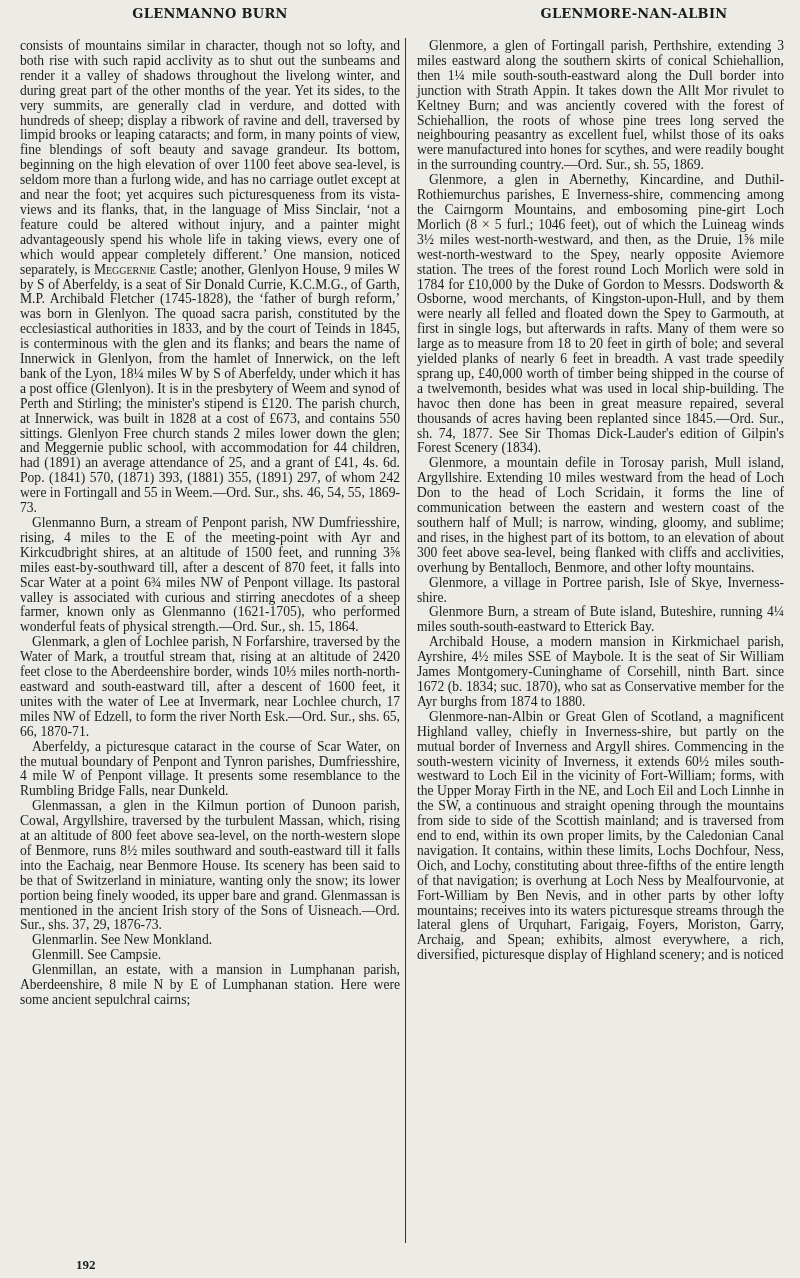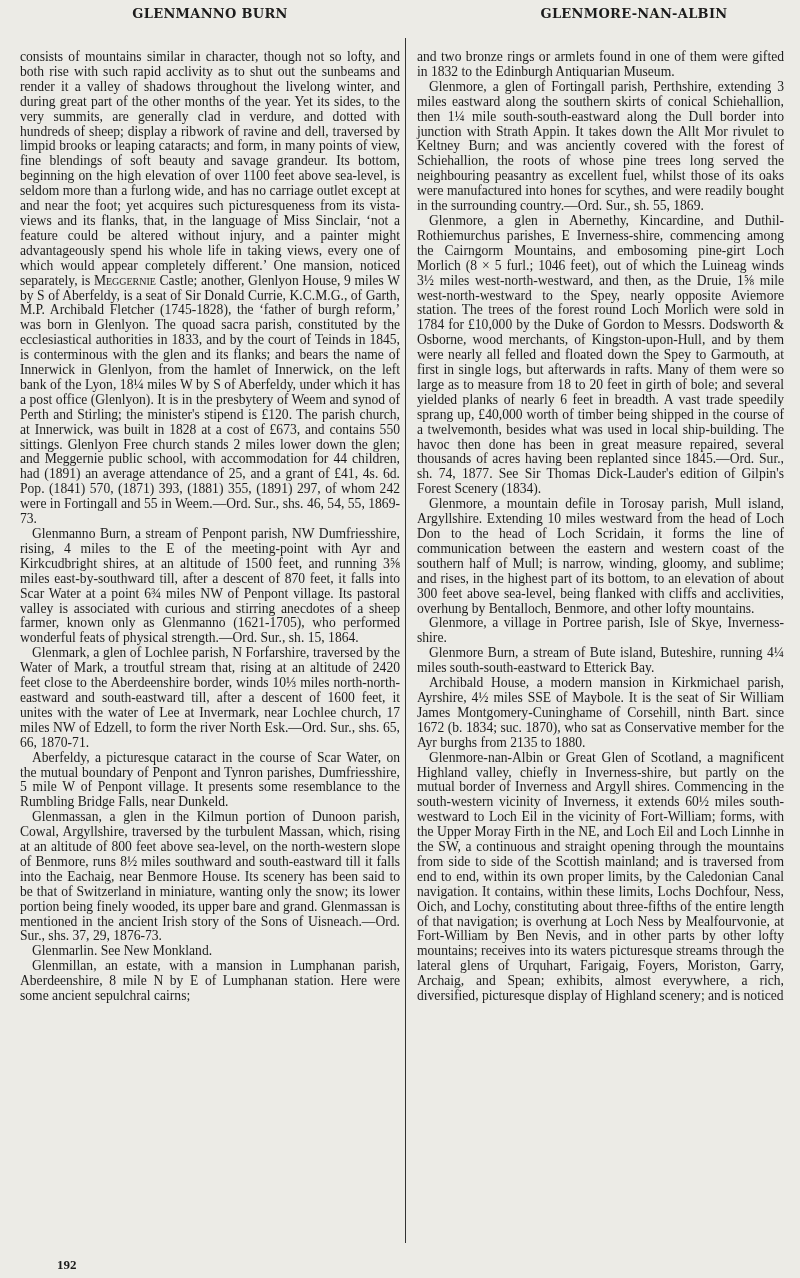--- a/index.html
+++ b/index.html
@@ -11,62 +11,62 @@
     position:relative;
   }
   .page { position:absolute; left:0; top:0; width:800px; height:1278px; }
   .running-head {
     position:absolute; top:6px; font-weight:bold; font-size:13px;
     letter-spacing:0.3px; text-align:center;
   }
   .rh-left { left:20px; width:380px; }
   .rh-right { left:444px; width:380px; }
   .col {
-    position:absolute; top:50px; width:380px;
+    position:absolute; top:39px; width:380px;
     font-family:"Liberation Serif", serif; font-size:13.6px; line-height:14.9px;
     text-align:justify; hyphens:auto;
   }
   .col-left { left:20px; }
   .col-right { left:417px; width:367px; }
   .col-rule { position:absolute; left:405px; top:38px; width:1px; height:1205px; background:#333; }
   p { margin:0; text-indent:0; }
   p.entry { text-indent:12px; }
   .hw { font-weight:normal; }
   .sc { font-variant:small-caps; }
   .it { }
-  .folio { position:absolute; left:57px; top:1257px; font-family:"Liberation Serif", serif; font-weight:bold; font-size:13px; }
+  .folio { position:absolute; left:76px; top:1257px; font-family:"Liberation Serif", serif; font-weight:bold; font-size:13px; }
 </style>
 </head>
 <body>
 
 <div class="page">
   <div class="running-head rh-left">GLENMANNO BURN</div>
   <div class="running-head rh-right">GLENMORE-NAN-ALBIN</div>
 
   <div class="col col-left">
     <p><span>consists of mountains similar in character, though not so lofty, and both rise with such rapid acclivity as to shut out the sunbeams and render it a valley of shadows throughout the livelong winter, and during great part of the other months of the year. Yet its sides, to the very summits, are generally clad in verdure, and dotted with hundreds of sheep; display a ribwork of ravine and dell, traversed by limpid brooks or leaping cataracts; and form, in many points of view, fine blendings of soft beauty and savage grandeur. Its bottom, beginning on the high elevation of over 1100 feet above sea-level, is seldom more than a furlong wide, and has no carriage outlet except at and near the foot; yet acquires such picturesqueness from its vista-views and its flanks, that, in the language of Miss Sinclair, ‘not a feature could be altered without injury, and a painter might advantageously spend his whole life in taking views, every one of which would appear completely different.’ One mansion, noticed separately, is </span><span class="sc">Meggernie</span><span> Castle; another, Glenlyon House, 9 miles W by S of Aberfeldy, is a seat of Sir Donald Currie, K.C.M.G., of Garth, M.P. Archibald Fletcher (1745-1828), the ‘father of burgh reform,’ was born in Glenlyon. The </span><span class="it">quoad sacra</span><span> parish, constituted by the ecclesiastical authorities in 1833, and by the court of Teinds in 1845, is conterminous with the glen and its flanks; and bears the name of Innerwick in Glenlyon, from the hamlet of Innerwick, on the left bank of the Lyon, 18¼ miles W by S of Aberfeldy, under which it has a post office (Glenlyon). It is in the presbytery of Weem and synod of Perth and Stirling; the minister's stipend is £120. The parish church, at Innerwick, was built in 1828 at a cost of £673, and contains 550 sittings. Glenlyon Free church stands 2 miles lower down the glen; and Meggernie public school, with accommodation for 44 children, had (1891) an average attendance of 25, and a grant of £41, 4s. 6d. Pop. (1841) 570, (1871) 393, (1881) 355, (1891) 297, of whom 242 were in Fortingall and 55 in Weem.—</span><span class="it">Ord. Sur.</span><span>, shs. 46, 54, 55, 1869-73.</span></p>
     <div id="left-entries">
         <p class="entry"><span class="hw">Glenmanno Burn,</span><span> a stream of Penpont parish, NW Dumfriesshire, rising, 4 miles to the E of the meeting-point with Ayr and Kirkcudbright shires, at an altitude of 1500 feet, and running 3⅝ miles east-by-southward till, after a descent of 870 feet, it falls into Scar Water at a point 6¾ miles NW of Penpont village. Its pastoral valley is associated with curious and stirring anecdotes of a sheep farmer, known only as Glenmanno (1621-1705), who performed wonderful feats of physical strength.—</span><span class="it">Ord. Sur.</span><span>, sh. 15, 1864.</span></p>
         <p class="entry"><span class="hw">Glenmark,</span><span> a glen of Lochlee parish, N Forfarshire, traversed by the Water of Mark, a troutful stream that, rising at an altitude of 2420 feet close to the Aberdeenshire border, winds 10⅓ miles north-north-eastward and south-eastward till, after a descent of 1600 feet, it unites with the water of Lee at Invermark, near Lochlee church, 17 miles NW of Edzell, to form the river North Esk.—</span><span class="it">Ord. Sur.</span><span>, shs. 65, 66, 1870-71.</span></p>
-        <p class="entry"><span class="hw">Aberfeldy,</span><span> a picturesque cataract in the course of Scar Water, on the mutual boundary of Penpont and Tynron parishes, Dumfriesshire, 5 mile W of Penpont village. It presents some resemblance to the Rumbling Bridge Falls, near Dunkeld.</span></p>
+        <p class="entry"><span class="hw">Aberfeldy,</span><span> a picturesque cataract in the course of Scar Water, on the mutual boundary of Penpont and Tynron parishes, Dumfriesshire, 4 mile W of Penpont village. It presents some resemblance to the Rumbling Bridge Falls, near Dunkeld.</span></p>
         <p class="entry"><span class="hw">Glenmassan,</span><span> a glen in the Kilmun portion of Dunoon parish, Cowal, Argyllshire, traversed by the turbulent Massan, which, rising at an altitude of 800 feet above sea-level, on the north-western slope of Benmore, runs 8½ miles southward and south-eastward till it falls into the Eachaig, near Benmore House. Its scenery has been said to be that of Switzerland in miniature, wanting only the snow; its lower portion being finely wooded, its upper bare and grand. Glenmassan is mentioned in the ancient Irish story of the Sons of Uisneach.—</span><span class="it">Ord. Sur.</span><span>, shs. 37, 29, 1876-73.</span></p>
         <p class="entry"><span class="hw">Glenmarlin.</span><span> See New Monkland.</span></p>
+        <p class="entry"><span class="hw">Glenmill.</span><span> See Campsie.</span></p>
         <p class="entry"><span class="hw">Glenmillan,</span><span> an estate, with a mansion in Lumphanan parish, Aberdeenshire, 8 mile N by E of Lumphanan station. Here were some ancient sepulchral cairns;</span></p>
       </div>
   </div>
 
   <div class="col-rule"></div>
 
   <div class="col col-right">
-    <p>and two bronze rings or armlets found in one of them were gifted in 1832 to the Edinburgh Antiquarian Museum.</p>
     <div id="right-entries">
         <p class="entry"><span class="hw">Glenmore,</span><span> a glen of Fortingall parish, Perthshire, extending 3 miles eastward along the southern skirts of conical Schiehallion, then 1¼ mile south-south-eastward along the Dull border into junction with Strath Appin. It takes down the Allt Mor rivulet to Keltney Burn; and was anciently covered with the forest of Schiehallion, the roots of whose pine trees long served the neighbouring peasantry as excellent fuel, whilst those of its oaks were manufactured into hones for scythes, and were readily bought in the surrounding country.—</span><span class="it">Ord. Sur.</span><span>, sh. 55, 1869.</span></p>
         <p class="entry"><span class="hw">Glenmore,</span><span> a glen in Abernethy, Kincardine, and Duthil-Rothiemurchus parishes, E Inverness-shire, commencing among the Cairngorm Mountains, and embosoming pine-girt Loch Morlich (8 × 5 furl.; 1046 feet), out of which the Luineag winds 3½ miles west-north-westward, and then, as the Druie, 1⅝ mile west-north-westward to the Spey, nearly opposite Aviemore station. The trees of the forest round Loch Morlich were sold in 1784 for £10,000 by the Duke of Gordon to Messrs. Dodsworth &amp; Osborne, wood merchants, of Kingston-upon-Hull, and by them were nearly all felled and floated down the Spey to Garmouth, at first in single logs, but afterwards in rafts. Many of them were so large as to measure from 18 to 20 feet in girth of bole; and several yielded planks of nearly 6 feet in breadth. A vast trade speedily sprang up, £40,000 worth of timber being shipped in the course of a twelvemonth, besides what was used in local ship-building. The havoc then done has been in great measure repaired, several thousands of acres having been replanted since 1845.—</span><span class="it">Ord. Sur.</span><span>, sh. 74, 1877. See Sir Thomas Dick-Lauder's edition of Gilpin's Forest Scenery (1834).</span></p>
         <p class="entry"><span class="hw">Glenmore,</span><span> a mountain defile in Torosay parish, Mull island, Argyllshire. Extending 10 miles westward from the head of Loch Don to the head of Loch Scridain, it forms the line of communication between the eastern and western coast of the southern half of Mull; is narrow, winding, gloomy, and sublime; and rises, in the highest part of its bottom, to an elevation of about 300 feet above sea-level, being flanked with cliffs and acclivities, overhung by Bentalloch, Benmore, and other lofty mountains.</span></p>
         <p class="entry"><span class="hw">Glenmore,</span><span> a village in Portree parish, Isle of Skye, Inverness-shire.</span></p>
         <p class="entry"><span class="hw">Glenmore Burn,</span><span> a stream of Bute island, Buteshire, running 4¼ miles south-south-eastward to Etterick Bay.</span></p>
-        <p class="entry"><span class="hw">Archibald House,</span><span> a modern mansion in Kirkmichael parish, Ayrshire, 4½ miles SSE of Maybole. It is the seat of Sir William James Montgomery-Cuninghame of Corsehill, ninth Bart. since 1672 (b. 1834; suc. 1870), who sat as Conservative member for the Ayr burghs from 2135 to 1880.</span></p>
+        <p class="entry"><span class="hw">Archibald House,</span><span> a modern mansion in Kirkmichael parish, Ayrshire, 4½ miles SSE of Maybole. It is the seat of Sir William James Montgomery-Cuninghame of Corsehill, ninth Bart. since 1672 (b. 1834; suc. 1870), who sat as Conservative member for the Ayr burghs from 1874 to 1880.</span></p>
         <p class="entry"><span class="hw">Glenmore-nan-Albin or Great Glen of Scotland,</span><span> a magnificent Highland valley, chiefly in Inverness-shire, but partly on the mutual border of Inverness and Argyll shires. Commencing in the south-western vicinity of Inverness, it extends 60½ miles south-westward to Loch Eil in the vicinity of Fort-William; forms, with the Upper Moray Firth in the NE, and Loch Eil and Loch Linnhe in the SW, a continuous and straight opening through the mountains from side to side of the Scottish mainland; and is traversed from end to end, within its own proper limits, by the Caledonian Canal navigation. It contains, within these limits, Lochs Dochfour, Ness, Oich, and Lochy, constituting about three-fifths of the entire length of that navigation; is overhung at Loch Ness by Mealfourvonie, at Fort-William by Ben Nevis, and in other parts by other lofty mountains; receives into its waters picturesque streams through the lateral glens of Urquhart, Farigaig, Foyers, Moriston, Garry, Archaig, and Spean; exhibits, almost everywhere, a rich, diversified, picturesque display of Highland scenery; and is noticed</span></p>
       </div>
   </div>
 
   <div class="folio">192</div>
 </div>
 
 </body></html>

